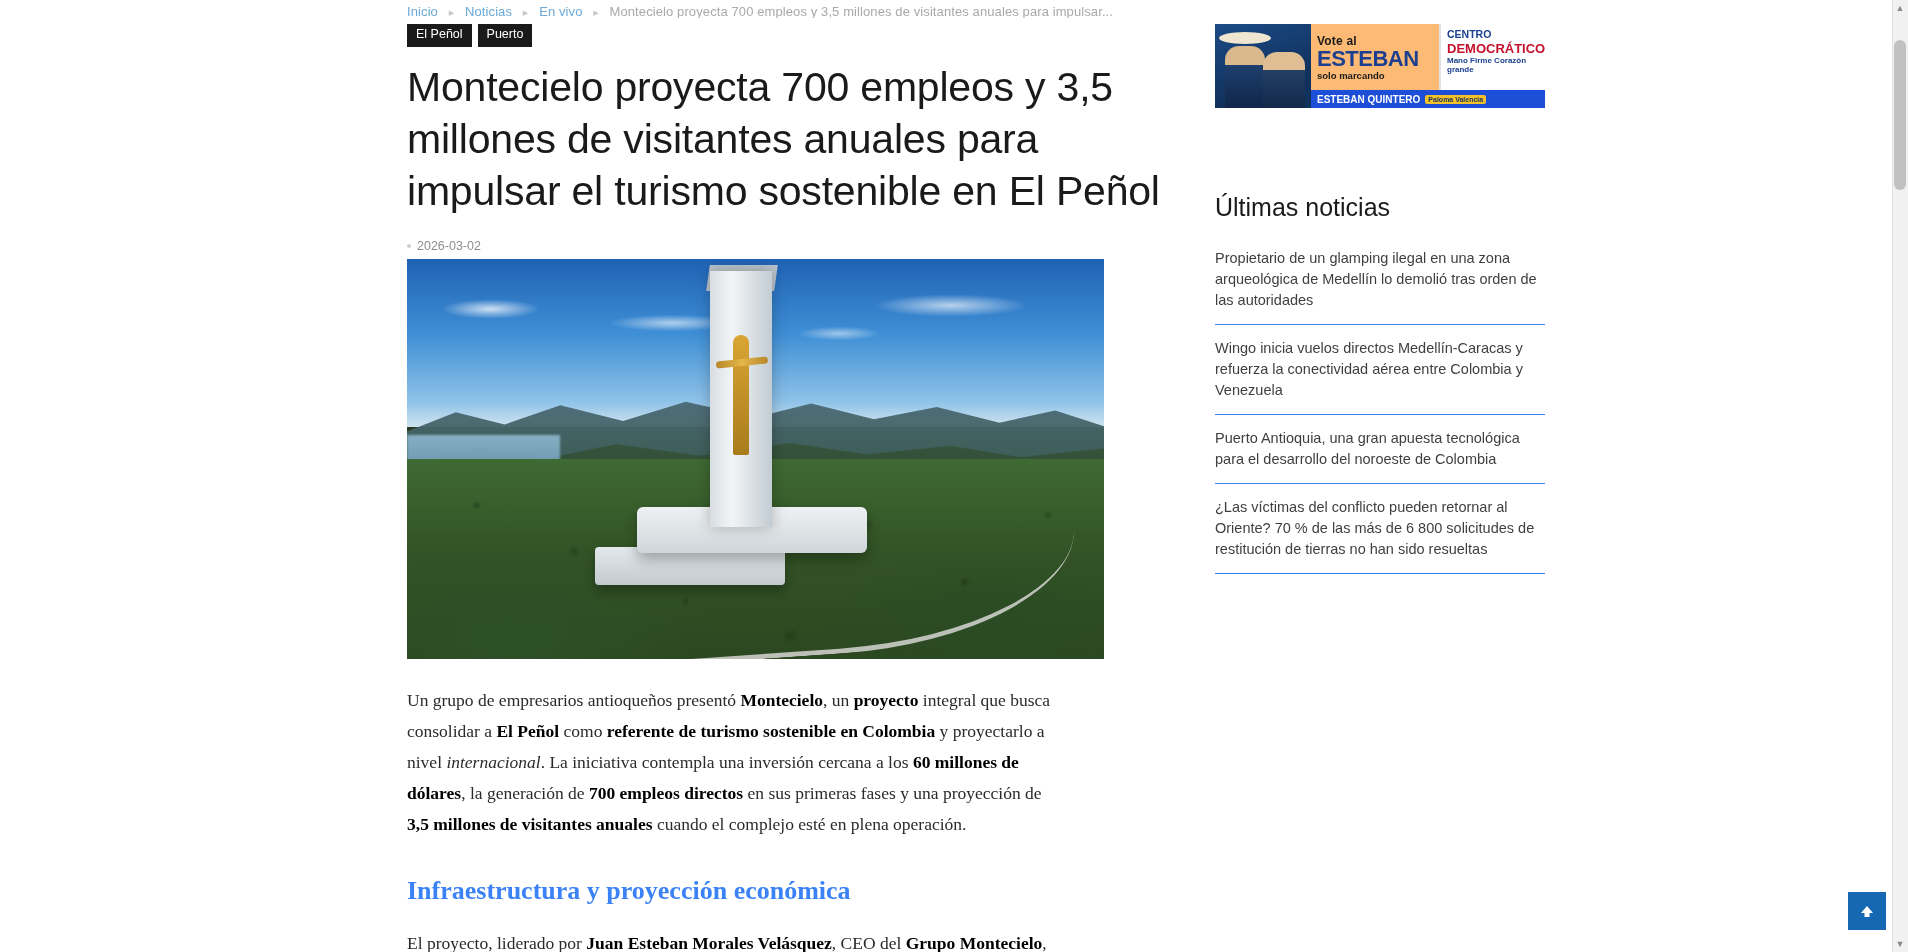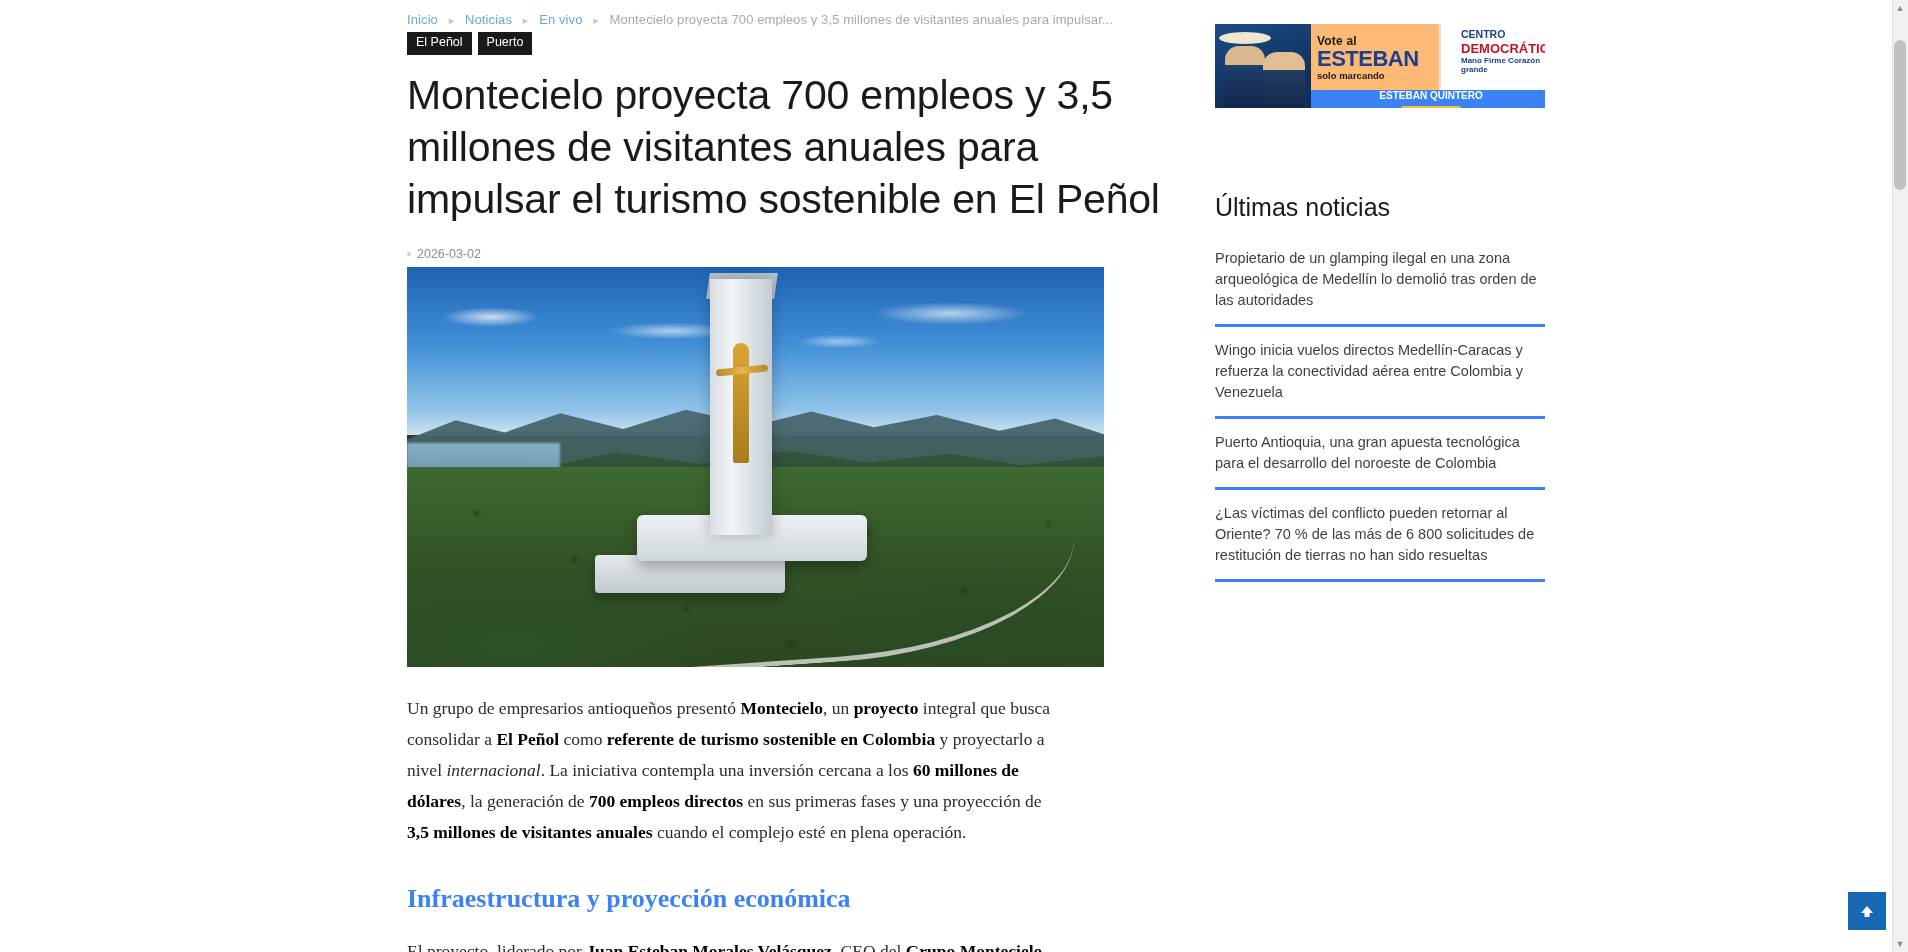--- a/index.html
+++ b/index.html
@@ -22,21 +22,21 @@
     top: 0; left: 0;
     width: 1890px;
     height: 952px;
     display: flex;
     flex-direction: row;
     padding: 0 0 0 0;
   }
   .main-col {
     width: 760px;
     margin-left: 407px;
-    padding-top: 12px;
+    padding-top: 4px;
   }
   .side-col {
     width: 330px;
     margin-left: 48px;
     padding-top: 24px;
   }
   
   .breadcrumb {
     font-size: 13px;
     color: #9a9a9a;
@@ -249,50 +249,50 @@
     display: flex; flex-direction: column; justify-content: center;
     padding-left: 6px;
   }
   .ad-mid .l1 { font-size: 12px; font-weight: 700; color: #1a1a1a; letter-spacing: .2px; }
   .ad-mid .l2 { font-size: 22px; font-weight: 700; color: #1c3f8f; line-height: 22px; letter-spacing: -.5px; }
   .ad-mid .l3 { font-size: 9.5px; font-weight: 700; color: #1a1a1a; }
   .ad-right {
     position: absolute; right: 0; top: 0; width: 106px; bottom: 18px;
     background: #ffffff;
     border-left: 2px solid #e2e2e2;
-    padding: 5px 4px 0 20px;
+    padding: 5px 4px 0 6px;
   }
   .ad-right .r1 { font-size: 10.5px; font-weight: 700; color: #1a3f8f; line-height: 11px; }
   .ad-right .r2 { font-size: 13px; font-weight: 700; color: #c5102c; line-height: 14px; margin-top: 2px; }
   .ad-right .r3 { font-size: 8px; font-weight: 700; color: #1a3f8f; }
   .ad-flagstripe {
     position: absolute; left: 196px; top: 6px; width: 34px; height: 54px;
     background: linear-gradient(#f3d04e 0 34%, #1f4fa0 34% 67%, #c5102c 67% 100%);
     transform: skewX(-10deg);
     opacity: .95;
   }
   .ad-bottom {
     position: absolute; left: 96px; right: 0; bottom: 0; height: 18px;
-    background: #3b82f6;
+    background: #1d4ed8;
     color: #fff; font-size: 10px; font-weight: 700;
-    display: flex; align-items: center; gap: 5px; padding-left: 6px; flex-direction: column;
+    display: flex; align-items: center; gap: 5px; padding-left: 6px;
   }
   .ad-bottom .chip {
     background: #f3c22b; color: #12305f; font-size: 7px; padding: 1px 3px; border-radius: 2px;
   }
   .side-title {
     font-size: 25px;
     font-weight: 400;
     color: #1a1a1a;
     margin: 0 0 26px 0;
     line-height: 30px;
   }
   .news-list { list-style: none; margin: 0; padding: 0; }
   .news-item {
-    border-bottom: 3px solid #3b82f6;
+    border-bottom: 1px solid #3b82f6;
     padding: 13px 0 13px 0;
   }
   .news-item:first-child { padding-top: 0; }
   .news-item a {
     font-size: 14.5px;
     line-height: 21px;
     color: #3f3f3f;
     text-decoration: none;
     display: block;
   }

